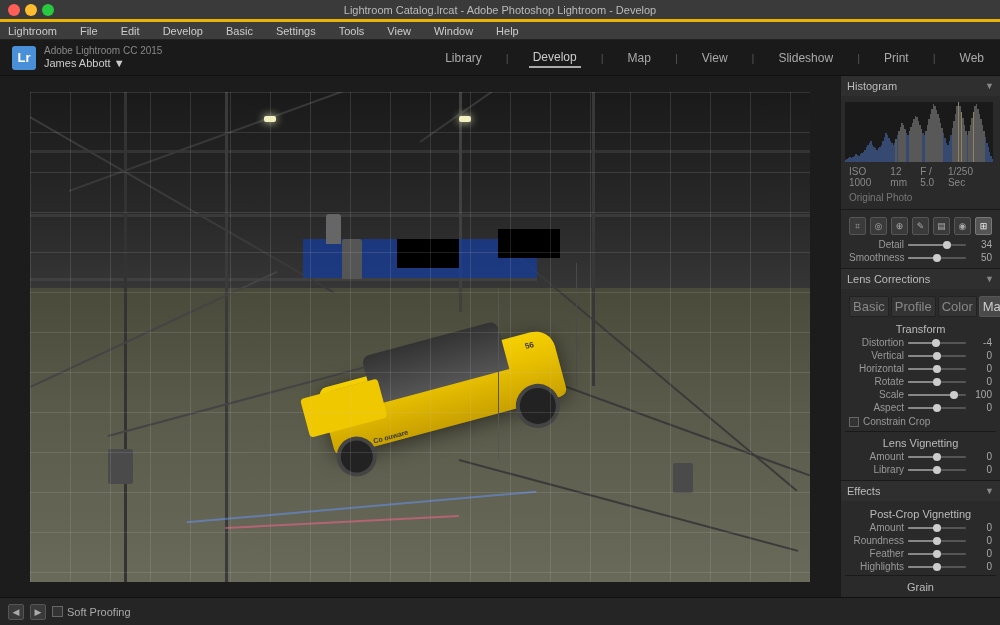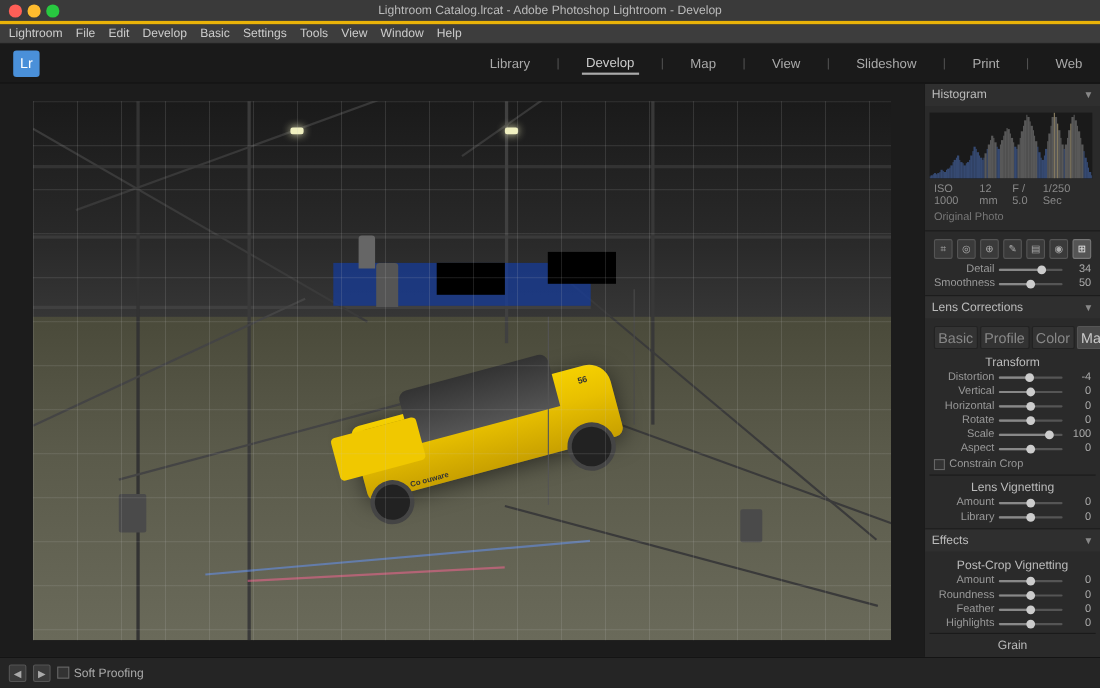--- a/index.html
+++ b/index.html
@@ -41,21 +41,21 @@
     .tl-green { background: #28c840; }
     #titlebar .title-text { font-size: 11px; color: #bbb; }
 
     
     #menubar {
       height: 18px;
       background: #3d3d3d;
       display: flex;
       align-items: center;
       padding: 0 8px;
-      gap: 12px;
+      gap: 23px;
       border-bottom: 1px solid #222;
       font-size: 11px;
       color: #ccc;
     }
     .menu-item { cursor: pointer; }
 
     
     #main {
       display: flex;
       flex-direction: column;
@@ -75,21 +75,21 @@
     #topnav .left {
       display: flex;
       align-items: center;
       gap: 8px;
     }
     .lr-badge {
       width: 24px; height: 24px;
       background: #4a90d9;
       color: white;
       font-size: 13px;
-      font-weight: normal;
+      font-weight: bold;
       display: flex;
       align-items: center;
       justify-content: center;
       border-radius: 3px;
     }
     .user-info { line-height: 1.2; }
     .user-info .app-name { font-size: 10px; color: #888; }
     .user-info .user-name { font-size: 11px; color: #ccc; }
     .nav-links {
       display: flex;
@@ -552,20 +552,24 @@
   <span class="menu-item">View</span>
   <span class="menu-item">Window</span>
   <span class="menu-item">Help</span>
 </div>
 
 <div id="main">
 
   <div id="topnav">
     <div class="left">
       <div class="lr-badge">Lr</div>
+      <div class="user-info">
+        <div class="app-name">Adobe Lightroom CC 2015</div>
+        <div class="user-name">James Abbott ▼</div>
+      </div>
     </div>
     <div class="nav-links">
       <span class="nav-link">Library</span>
       <span class="nav-separator">|</span>
       <span class="nav-link active">Develop</span>
       <span class="nav-separator">|</span>
       <span class="nav-link">Map</span>
       <span class="nav-separator">|</span>
       <span class="nav-link">View</span>
       <span class="nav-separator">|</span>

